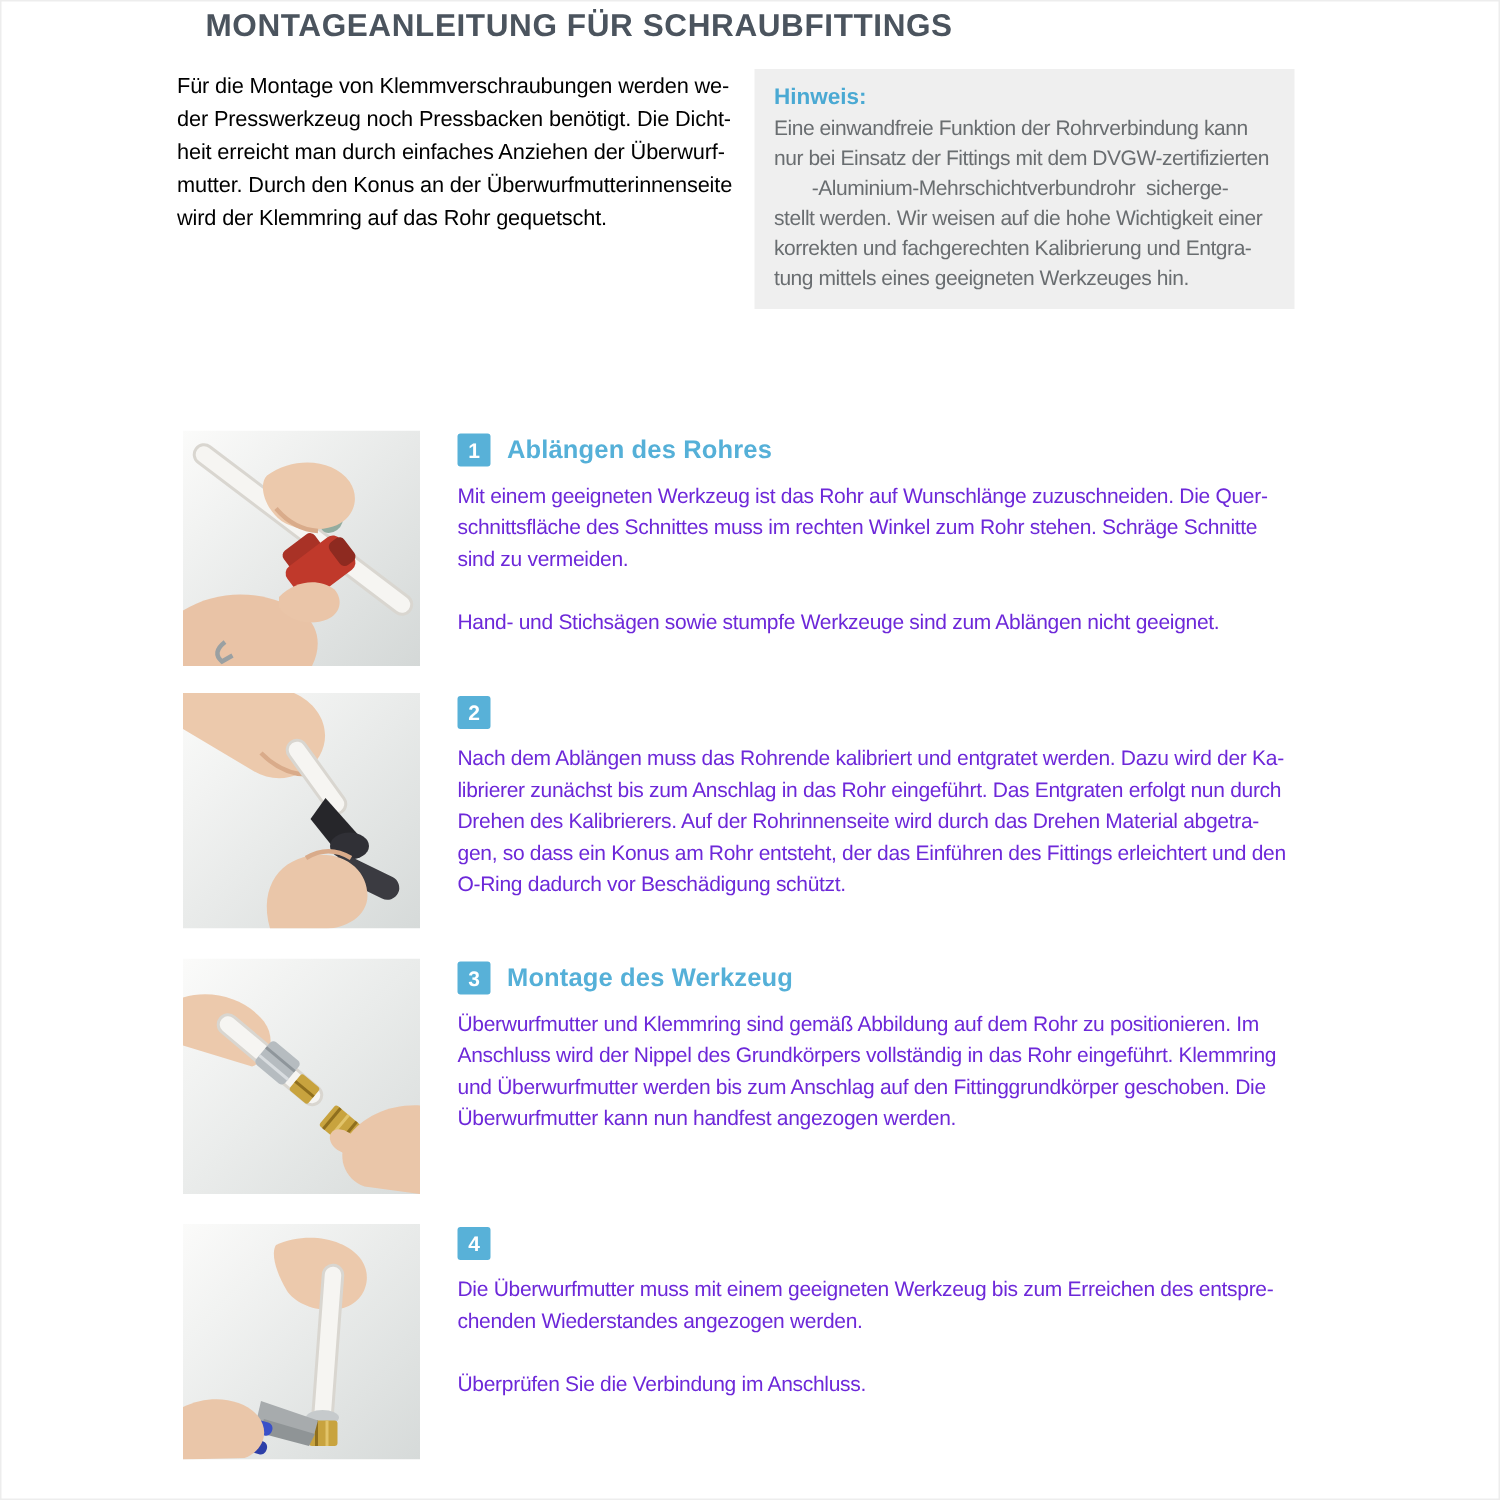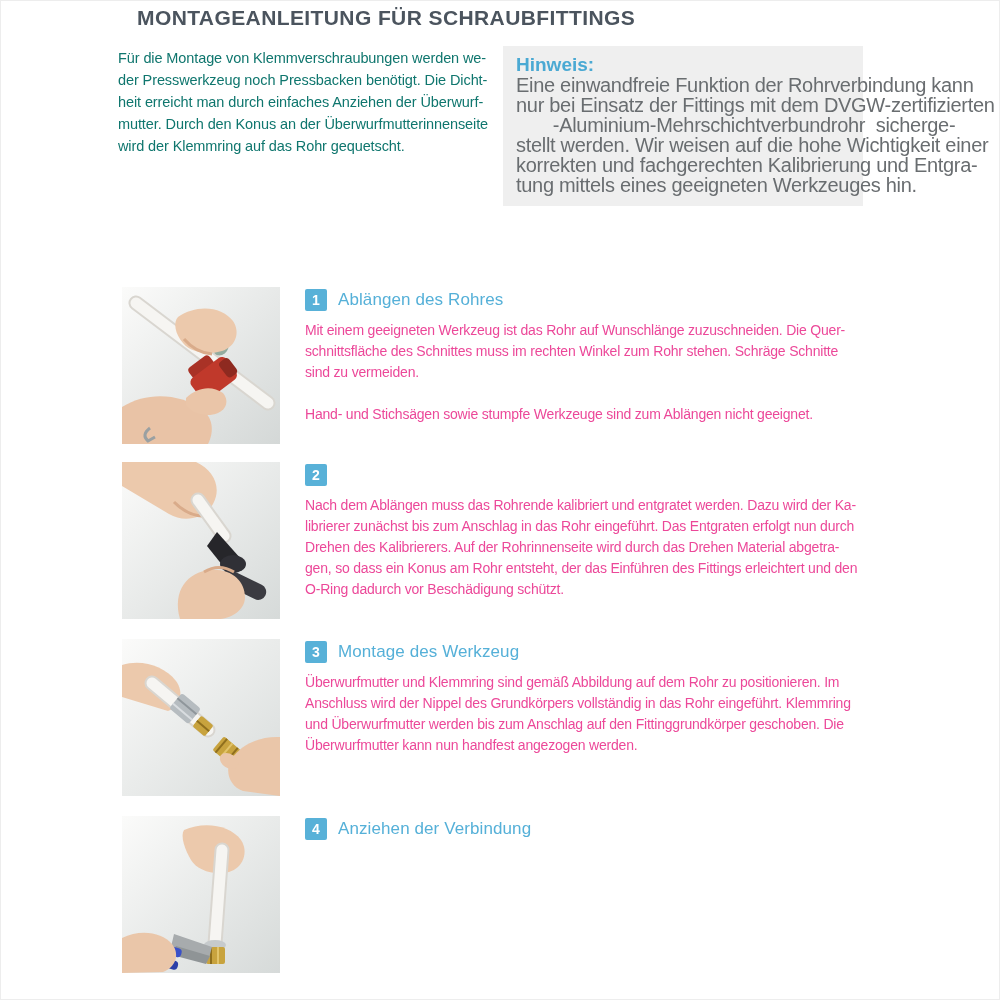--- a/index.html
+++ b/index.html
@@ -8,46 +8,46 @@
     font-family:"Liberation Sans","DejaVu Sans",sans-serif;
     box-shadow:inset 0 0 0 1px #ededed;overflow:hidden;
   }
   .title{
     position:absolute;left:137px;top:6px;margin:0;
     font-size:21px;font-weight:bold;letter-spacing:.4px;color:#4b545e;
   }
   .lines{white-space:pre;}
   .intro{
     position:absolute;left:118px;top:47px;width:382px;
-    font-size:14.5px;line-height:22px;letter-spacing:-.1px;color:#0f766e;
+    font-size:14.5px;line-height:22px;letter-spacing:-.1px;color:#000000;
   }
   .note{
     position:absolute;left:503px;top:46px;width:360px;box-sizing:border-box;
     background:#efefef;padding:9px 13px 11px 13px;
   }
-  .note-label{font-size:19px;font-weight:bold;color:#4aa9d3;line-height:20px;}
-  .note-text{font-size:20px;line-height:20px;letter-spacing:-.3px;color:#696d70;}
+  .note-label{font-size:15px;font-weight:bold;color:#4aa9d3;line-height:20px;}
+  .note-text{font-size:14px;line-height:20px;letter-spacing:-.3px;color:#696d70;}
   .step{position:absolute;left:0;width:1000px;height:160px;}
   .s1{top:287px}.s2{top:462px}.s3{top:639px}.s4{top:816px}
   .photo{
     position:absolute;left:122px;top:0;width:158px;height:157px;margin:0;
   }
   .photo svg{display:block;}
   .content{position:absolute;left:305px;top:2px;width:570px;}
   .step-head{display:flex;align-items:center;gap:11px;}
   .badge{
     width:22px;height:22px;border-radius:2px;background:#58b1d8;
     color:#ffffff;font-size:14px;font-weight:bold;
     display:flex;align-items:center;justify-content:center;flex:0 0 22px;
   }
   .step-heading{
-    margin:0;font-size:17px;font-weight:normal;color:#55b0d8;letter-spacing:.1px;
+    margin:0;font-size:17px;font-weight:bold;color:#55b0d8;letter-spacing:.1px;
   }
   .step-body{
-    margin-top:9px;font-size:14px;line-height:21px;letter-spacing:-.2px;color:#ec4899;
+    margin-top:9px;font-size:14px;line-height:21px;letter-spacing:-.2px;color:#6d28d9;
   }
 </style>
 </head>
 <body>
 
 <div class="page">
 
   <h1 class="title">MONTAGEANLEITUNG FÜR SCHRAUBFITTINGS</h1>
 
   <div class="intro lines">Für die Montage von Klemmverschraubungen werden we-
@@ -219,18 +219,21 @@
             <rect x="4" y="128" width="54" height="9" rx="4" fill="#3a50c8"></rect>
             <rect x="2" y="141" width="56" height="9" rx="4" fill="#2d3fa8"></rect>
           </g>
         </g>
         <path d="M0,122 C18,113 40,116 50,128 C58,138 54,151 41,156 L0,157 Z" fill="#eac6a9"></path>
       </svg>
     </figure>
     <div class="content">
       <div class="step-head">
         <span class="badge">4</span>
-        <h2 class="step-heading">Anziehen der Verbindung</h2>
-      </div>
+      </div>
+      <div class="step-body lines">Die Überwurfmutter muss mit einem geeigneten Werkzeug bis zum Erreichen des entspre-
+chenden Wiederstandes angezogen werden.
+
+Überprüfen Sie die Verbindung im Anschluss.</div>
     </div>
   </section>
 
 </div>
 
 </body></html>

